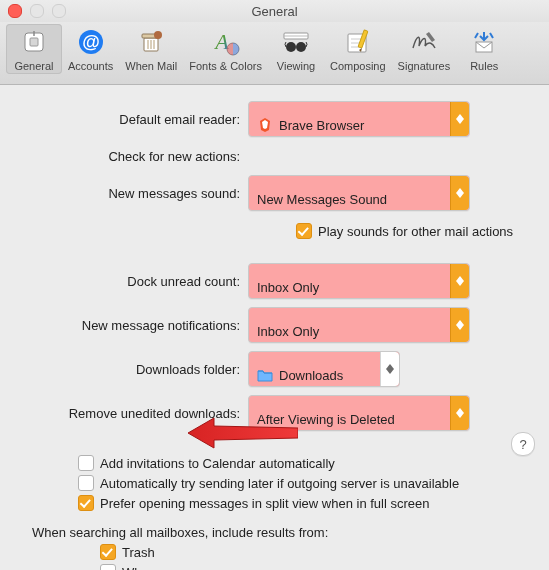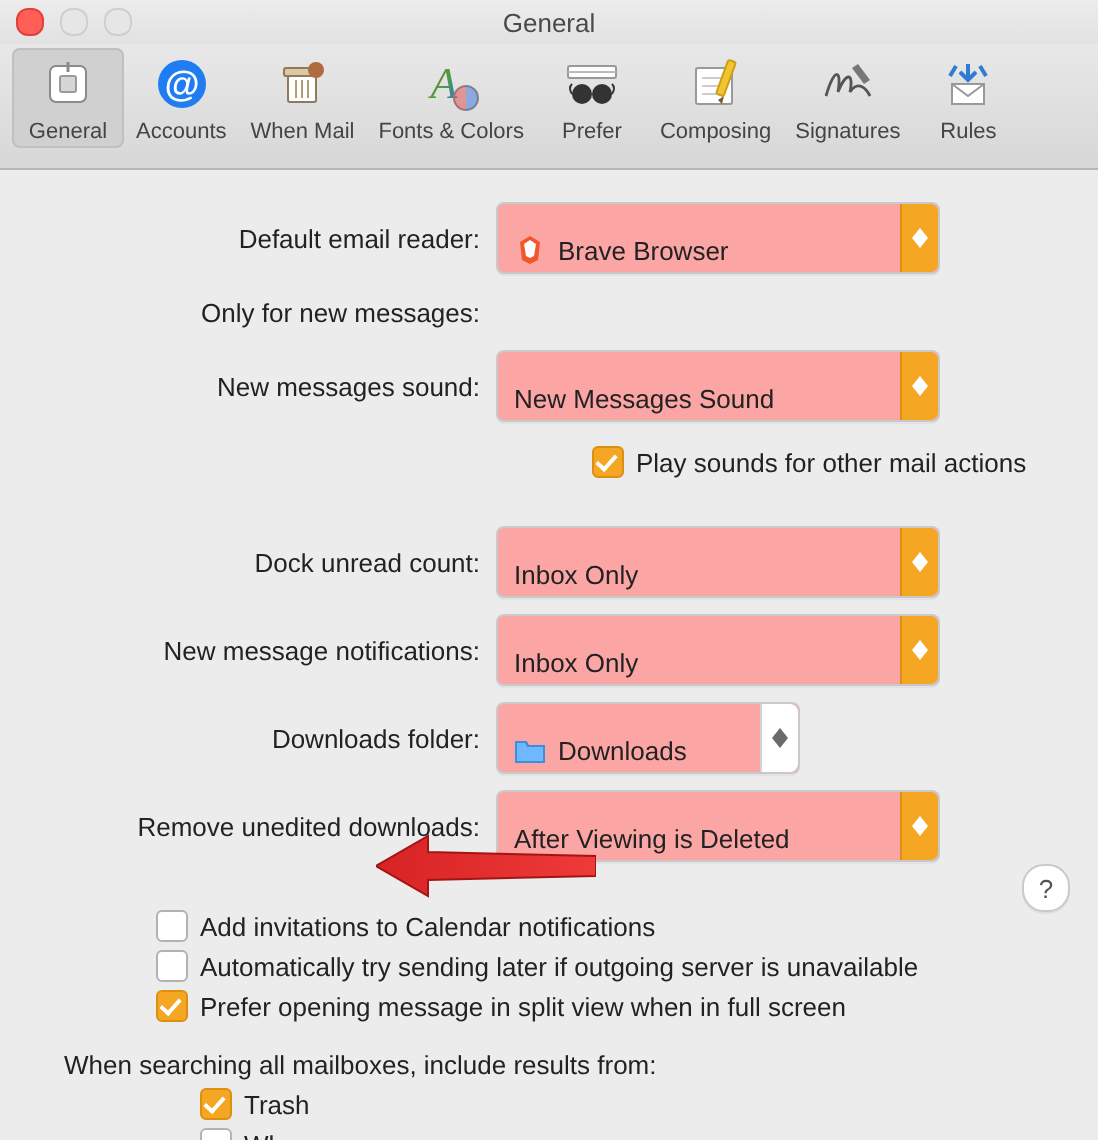--- a/index.html
+++ b/index.html
@@ -283,21 +283,21 @@
         <svg width="30" height="28" viewBox="0 0 30 28">
           <rect x="3" y="5" width="24" height="6" rx="1" fill="#fff" stroke="#999"></rect>
           <line x1="3" y1="8" x2="27" y2="8" stroke="#bbb"></line>
           <circle cx="10" cy="19" r="5" fill="#333"></circle>
           <circle cx="20" cy="19" r="5" fill="#333"></circle>
           <line x1="15" y1="19" x2="15" y2="19" stroke="#333"></line>
           <path d="M5 19 q-2 -3 0 -5" fill="none" stroke="#333"></path>
           <path d="M25 19 q2 -3 0 -5" fill="none" stroke="#333"></path>
         </svg>
       </div>
-      <div class="tblabel">Prefer</div>
+      <div class="tblabel">Viewing</div>
     </div>
     <div class="tbitem">
       <div class="tbicon">
         <svg width="28" height="28" viewBox="0 0 28 28">
           <rect x="4" y="6" width="18" height="18" rx="1" fill="#fff" stroke="#999"></rect>
           <line x1="7" y1="11" x2="19" y2="11" stroke="#ccc"></line>
           <line x1="7" y1="15" x2="19" y2="15" stroke="#ccc"></line>
           <line x1="7" y1="19" x2="15" y2="19" stroke="#ccc"></line>
           <rect x="17" y="2" width="4" height="18" rx="1" fill="#f4c430" stroke="#caa018" transform="rotate(20 19 11)"></rect>
           <polygon points="15,22 18,20 17,24" fill="#7a5a2e"></polygon>
@@ -346,21 +346,21 @@
               </svg>
             <svg width="8" height="5">
                 <polygon points="0,0 8,0 4,5" fill="#fff"></polygon>
               </svg>
           </span>
         </div>
       </div>
     </div>
 
     <div class="row">
-      <div class="lbl">Only for new messages:</div>
+      <div class="lbl">Check for new actions:</div>
     </div>
 
     <div class="row">
       <div class="lbl">New messages sound:</div>
       <div class="ctl">
         <div class="popup" style="width:190px">
           <span>New Messages Sound</span>
           <span class="arrows">
             <svg width="8" height="5">
                 <polygon points="4,0 8,5 0,5" fill="#fff"></polygon>
@@ -456,29 +456,29 @@
               </svg>
           </span>
         </div>
       </div>
     </div>
 
     <div class="gap"></div>
 
     <div class="checkbox-row">
       <span class="chk"></span>
-      <span>Add invitations to Calendar notifications</span>
+      <span>Add invitations to Calendar automatically</span>
     </div>
     <div class="checkbox-row">
       <span class="chk"></span>
       <span>Automatically try sending later if outgoing server is unavailable</span>
     </div>
     <div class="checkbox-row">
       <span class="chk checked"></span>
-      <span>Prefer opening message in split view when in full screen</span>
+      <span>Prefer opening messages in split view when in full screen</span>
     </div>
 
     <div class="section-label">When searching all mailboxes, include results from:</div>
     <div class="indent">
       <div class="checkbox-row">
         <span class="chk checked"></span>
         <span>Trash</span>
       </div>
       <div class="checkbox-row">
         <span class="chk"></span>

